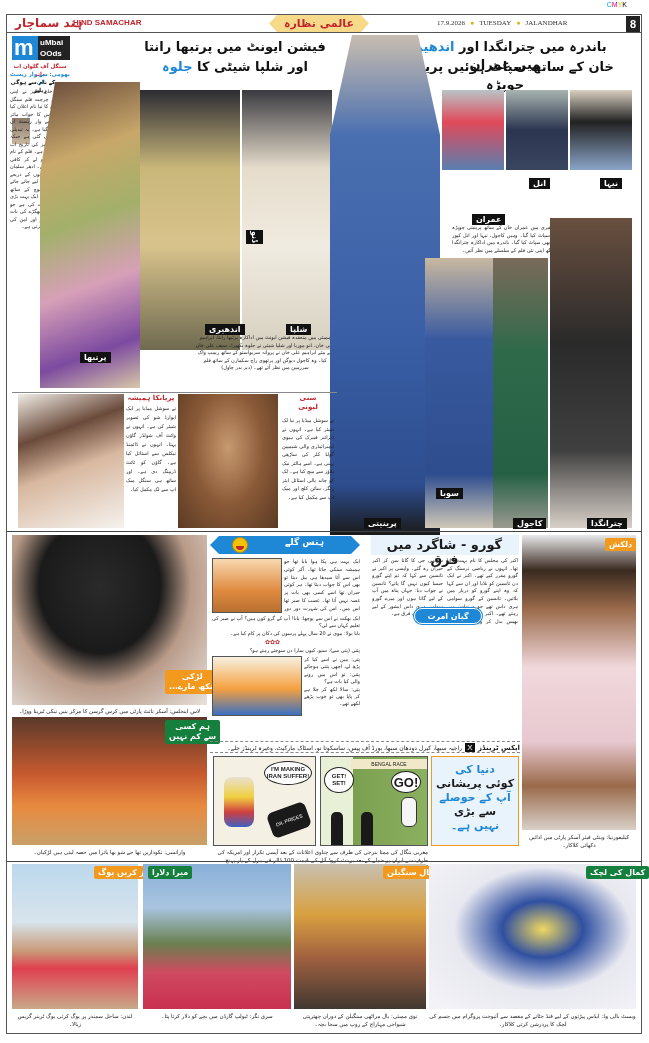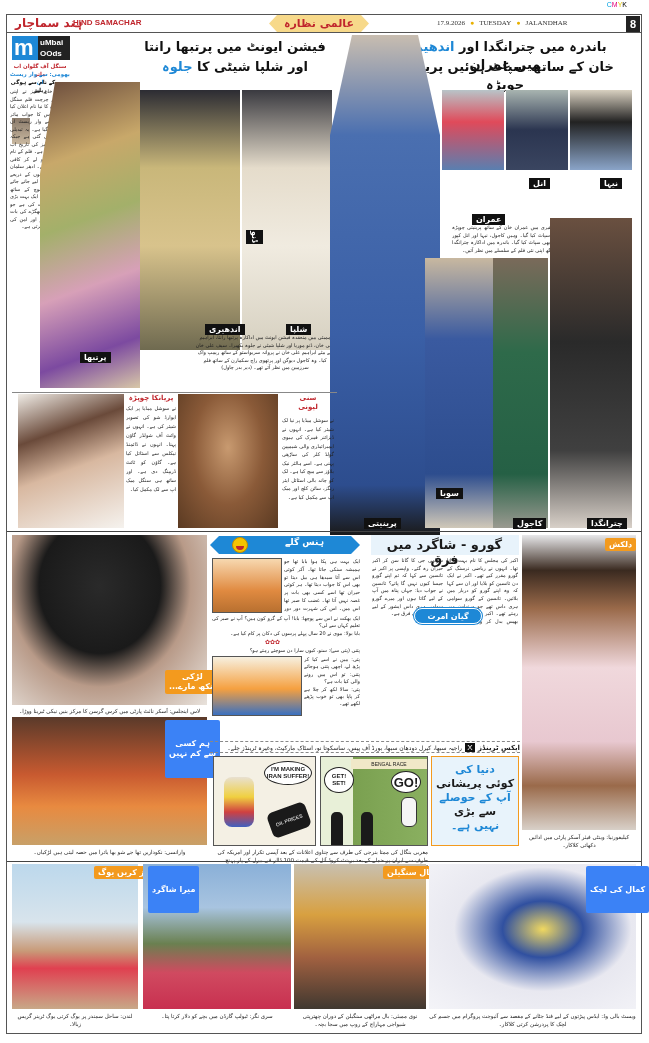--- a/index.html
+++ b/index.html
@@ -13,21 +13,21 @@
   .logo-urdu { position: absolute; left: 8px; top: 1px; font-size: 12px; color: #c0262d; font-weight: bold; direction: rtl; }
   .logo-en { position: absolute; left: 66px; top: 3px; font-size: 8px; color: #c0262d; font-weight: bold; font-family: "Liberation Sans", sans-serif; }
   .section-tag { position: absolute; left: 262px; top: 0px; width: 100px; height: 17px; background: #f7d98a; color: #c0262d; font-size: 11px; font-weight: bold; text-align: center; line-height: 17px; clip-path: polygon(8% 0, 92% 0, 100% 50%, 92% 100%, 8% 100%, 0 50%); direction: rtl; }
   .date-line { position: absolute; left: 430px; top: 4px; font-size: 7px; font-family: "Liberation Serif", serif; color: #333; white-space: nowrap; }
   .date-line .dot { color: #e8b000; margin: 0 5px; }
   .page-num { position: absolute; left: 619px; top: 1px; width: 14px; height: 16px; background: #222; color: #fff; font-size: 11px; font-weight: bold; text-align: center; line-height: 16px; font-family: "Liberation Sans", sans-serif; }
 
   .photo { position: absolute; overflow: hidden; }
   .cap-label { position: absolute; background: #111; color: #fff; font-size: 8px; font-weight: bold; padding: 1px 4px; direction: rtl; white-space: nowrap; }
   .orange-tag { position: absolute; background: #f39a1e; color: #fff; font-size: 8px; font-weight: bold; padding: 2px 4px; direction: rtl; white-space: nowrap; border-radius: 2px; }
-  .blue-tag { position: absolute; background: #3b82f6; color: #fff; font-size: 8px; font-weight: bold; padding: 19px 4px; direction: rtl; white-space: nowrap; border-radius: 2px; }
+  .blue-tag { position: absolute; background: #15803d; color: #fff; font-size: 8px; font-weight: bold; padding: 2px 4px; direction: rtl; white-space: nowrap; border-radius: 2px; }
   .urdu-text { direction: rtl; font-size: 5px; line-height: 7.5px; color: #222; text-align: justify; overflow: hidden; }
   .headline { direction: rtl; font-weight: bold; color: #111; text-align: center; }
   .hl-blue { color: #1e88d6; }
 
   .mumbai-box { position: absolute; left: 12px; top: 36px; width: 58px; height: 24px; background: #1e88d6; }
   .mumbai-m { position: absolute; left: 2px; top: 0; font-size: 22px; font-weight: bold; color: #fff; font-family: "Liberation Sans", sans-serif; line-height: 24px; }
   .mumbai-txt { position: absolute; left: 26px; top: 0; width: 32px; height: 24px; background: #222; color: #fff; font-size: 8px; font-weight: bold; line-height: 11px; padding: 1px 2px; font-family: "Liberation Sans", sans-serif; }
 
   .divider-h { position: absolute; height: 1px; background: #888; }
 
@@ -108,21 +108,21 @@
 <div class="photo" style="left:425px;top:258px;width:68px;height:270px;background:linear-gradient(180deg,#c8b8a0 0%,#3a5aa0 30%,#2d4d8e 80%,#d0c8b8 100%);"></div>
 <div class="photo" style="left:493px;top:258px;width:55px;height:270px;background:linear-gradient(180deg,#7a6a5a 0%,#2e6a4a 35%,#256045 80%,#9a9a90 100%);"></div>
 <div class="photo" style="left:550px;top:218px;width:82px;height:310px;background:linear-gradient(180deg,#6a5040 0%,#2a2a2a 40%,#404040 75%,#d8d0c8 100%);"></div>
 <div class="cap-label" style="left:364px;top:518px;">پرینیتی</div>
 <div class="cap-label" style="left:436px;top:488px;">سوبا</div>
 <div class="cap-label" style="left:513px;top:518px;">کاجول</div>
 <div class="cap-label" style="left:587px;top:518px;">چترانگدا</div>
 
 <div class="divider-h" style="left:12px;top:392px;width:325px;"></div>
 <div class="photo" style="left:18px;top:394px;width:106px;height:134px;background:linear-gradient(160deg,#f0ece6 0%,#6a4a3a 30%,#d8b8a0 55%,#f5f2ee 100%);"></div>
-<div class="abs headline" style="left:126px;top:394px;width:50px;font-size:7px;color:#c0262d;">پریانکا چوپڑہ</div>
+<div class="abs headline" style="left:126px;top:394px;width:50px;font-size:7px;color:#c0262d;">پریانکا ہمیشہ</div>
 <div class="abs urdu-text" style="left:126px;top:404px;width:50px;height:124px;font-size:5px;line-height:9px;">نے سوشل میڈیا پر ایک ایوارڈ شو کی تصویر شیئر کی ہے۔ انہوں نے وائٹ آف شولڈر گاؤن پہنا۔ انہوں نے ڈائمنڈ نیکلس سے اسٹائل کیا ہے۔ گاؤن کو ٹائٹ ڈریپنگ دی ہے۔ اور ساتھ ہی سنگل میک اپ سے لک مکمل کیا۔</div>
 <div class="photo" style="left:178px;top:394px;width:100px;height:134px;background:radial-gradient(ellipse at 50% 40%,#c89a70 0%,#8a5a38 50%,#5a3a22 100%);"></div>
 <div class="abs headline" style="left:282px;top:394px;width:52px;font-size:7px;line-height:9px;color:#c0262d;">
     <div>سنی</div>
     <div>لیونی</div>
   </div>
 <div class="abs urdu-text" style="left:282px;top:416px;width:52px;height:112px;font-size:5px;line-height:8.5px;">نے سوشل میڈیا پر نیا لک شیئر کیا ہے۔ انہوں نے ڈیزائنر فیبرک کی ہیوی ایمبرائیڈری والی شیمپین گولڈ کلر کی ساڑھی پہنی ہے۔ اسے ہالٹر نیک بلاؤز سے میچ کیا ہے۔ لک کو چاند بالی اسٹائل ایئر رنگز، ساٹن کلچ اور میک اپ سے مکمل کیا ہے۔</div>
 
 <div class="divider-h" style="left:7px;top:531px;width:634px;background:#444;"></div>
 
@@ -189,21 +189,21 @@
   <div class="hl-blue">نہیں ہے۔</div>
 </div>
 
 <div class="divider-h" style="left:7px;top:861px;width:634px;background:#444;"></div>
 
 <div class="photo" style="left:12px;top:864px;width:126px;height:145px;background:linear-gradient(180deg,#bcd8ec 0%,#d8e4ec 40%,#c89a78 60%,#e04050 72%,#c8a888 100%);"></div>
 <div class="orange-tag" style="left:94px;top:866px;">روز کریں یوگ</div>
 <div class="caption" style="left:12px;top:1012px;width:126px;">لندن: ساحل سمندر پر یوگ کرتی یوگ ٹرینر گریس زبالا۔</div>
 
 <div class="photo" style="left:143px;top:864px;width:148px;height:145px;background:linear-gradient(180deg,#8ab0d8 0%,#a8c4e0 30%,#6a8050 55%,#d04a60 75%,#c83050 100%);"></div>
-<div class="blue-tag" style="left:148px;top:866px;">میرا شاگرد</div>
+<div class="blue-tag" style="left:148px;top:866px;">میرا دلارا</div>
 <div class="caption" style="left:143px;top:1012px;width:148px;">سری نگر: ٹیولپ گارڈن میں بچے کو دلار کرتا پتا۔</div>
 
 <div class="photo" style="left:294px;top:864px;width:132px;height:145px;background:linear-gradient(180deg,#c8c0b0 0%,#d8a040 35%,#a06040 65%,#403830 100%);"></div>
 <div class="orange-tag" style="left:383px;top:866px;">بال سنگیلن</div>
 <div class="caption" style="left:294px;top:1012px;width:132px;">نوی ممبئی: بال مراٹھی سنگیلن کے دوران چھترپتی شیواجی مہاراج کے روپ میں سجا بچہ۔</div>
 
 <div class="photo" style="left:429px;top:864px;width:207px;height:145px;background:radial-gradient(ellipse at 55% 45%,#f0d860 0%,#3050a0 25%,#e8e8f0 55%,#f4f4f8 100%);"></div>
 <div class="blue-tag" style="left:586px;top:866px;">کمال کی لچک</div>
 <div class="caption" style="left:429px;top:1012px;width:207px;">ویسٹ بالی وڈ: ایڈس پیڑتوں کے لیے فنڈ جٹانے کے مقصد سے آئیوجت پروگرام میں جسم کی لچک کا پردرشن کرتی کلاکار۔</div>
 

